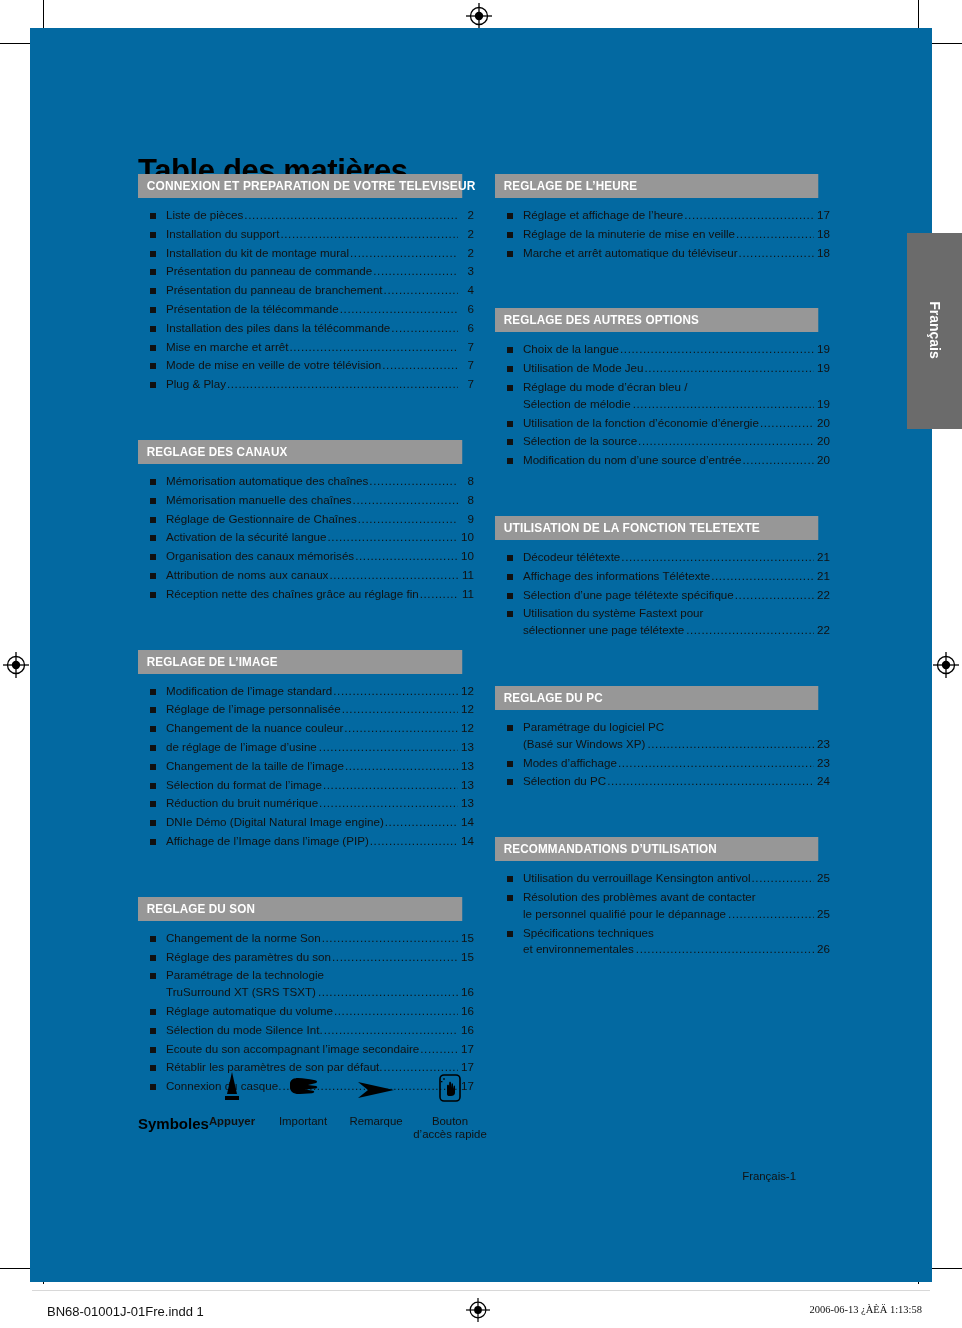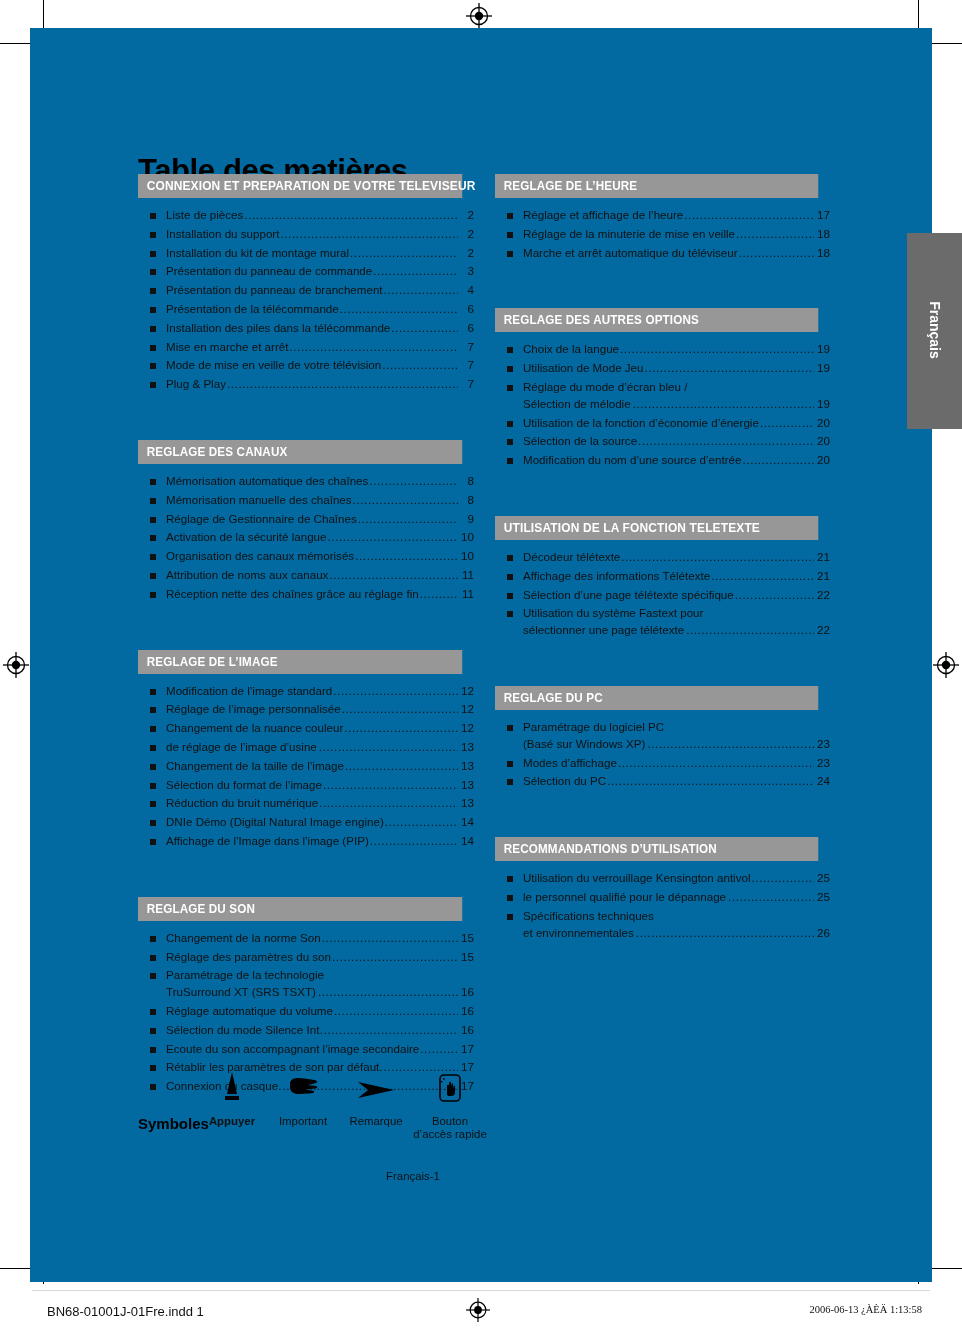--- a/index.html
+++ b/index.html
@@ -45,21 +45,21 @@
   .line.cont .dots{margin-left:2px;}
 
   .gapA{height:30px;}
 
   
   #symbols{position:absolute;left:108px;top:1040px;width:380px;height:84px;}
   .sym{position:absolute;text-align:center;font-size:11.4px;color:#111;line-height:13px;}
   .symicon{height:34px;display:flex;align-items:flex-end;justify-content:center;}
   #symlabel{position:absolute;left:0px;top:47px;font-size:15px;font-weight:bold;color:#000;}
 
-  #pagefoot{position:absolute;left:0;top:1142px;width:766px;text-align:center;
+  #pagefoot{position:absolute;left:0;top:1142px;width:766px;text-align:right;
             font-size:11.4px;color:#111;}
 
   
   #sidetab{position:absolute;left:877px;top:205px;width:56px;height:196px;background:#6b6b6b;}
   #sidetab span{display:block;color:#fff;font-weight:bold;font-size:14px;
                 white-space:nowrap;transform:rotate(90deg);transform-origin:center;
                 position:absolute;left:50%;top:50%;margin-left:-40px;margin-top:-9px;
                 width:80px;text-align:center;}
 
   
@@ -584,20 +584,23 @@
               <li class="item">
                 <span class="bullet"></span>
                 <div class="line">
                   <span class="txt">Utilisation du verrouillage Kensington antivol</span>
                   <span class="dots">........................................................................................................................</span>
                   <span class="pg">25</span>
                 </div>
               </li>
               <li class="item">
                 <span class="bullet"></span>
+                <div class="line">
+                  <span class="txt">Résolution des problèmes avant de contacter</span>
+                </div>
                 <div class="line cont">
                   <span class="txt">le personnel qualifié pour le dépannage</span>
                   <span class="dots">........................................................................................................................</span>
                   <span class="pg">25</span>
                 </div>
               </li>
               <li class="item">
                 <span class="bullet"></span>
                 <div class="line">
                   <span class="txt">Spécifications techniques</span>

